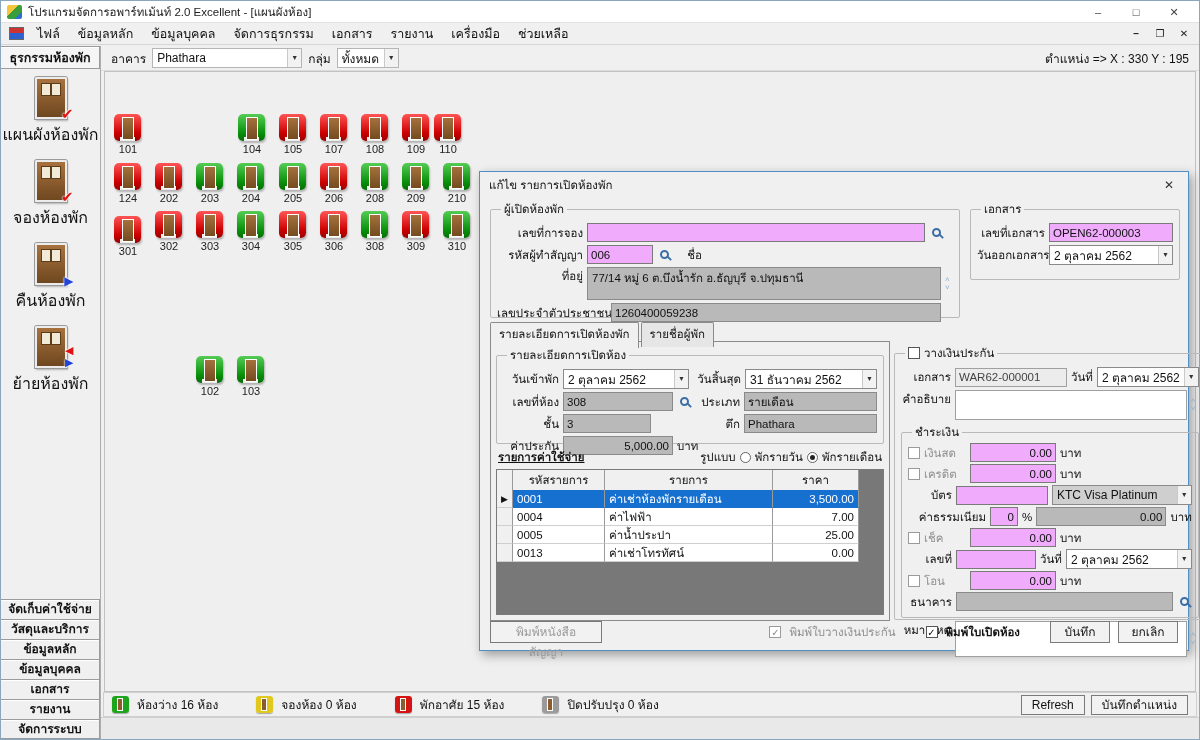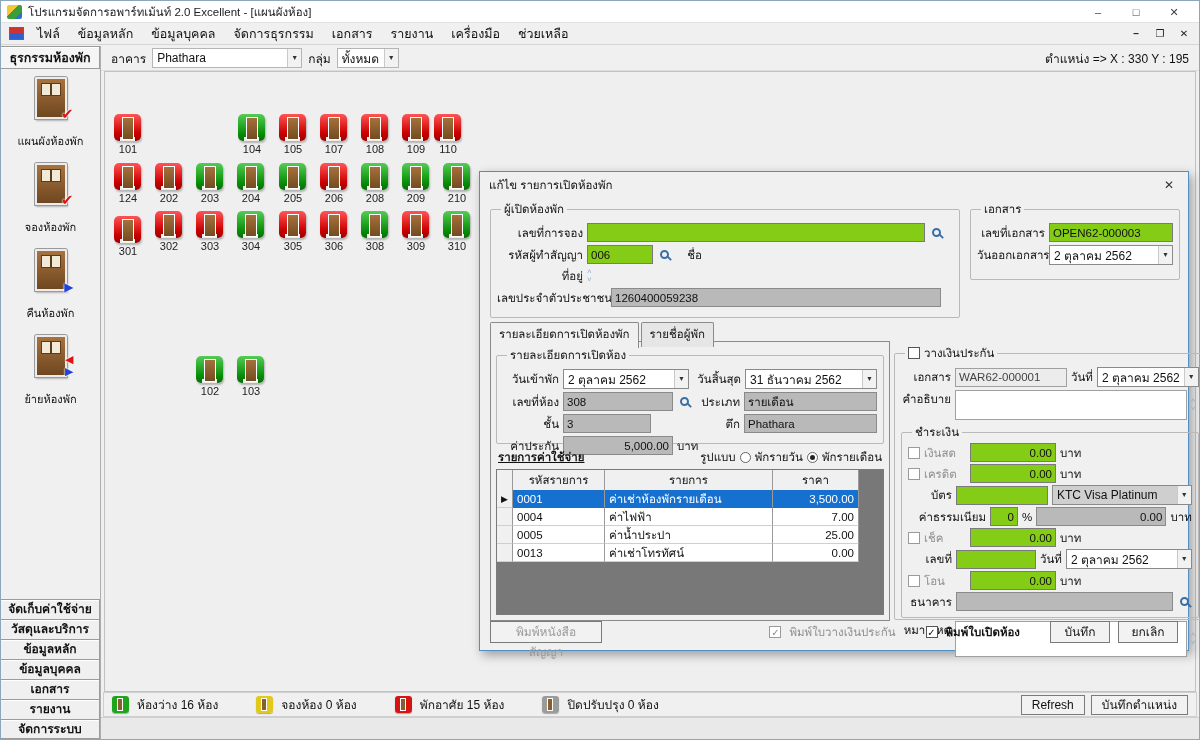--- a/index.html
+++ b/index.html
@@ -30,21 +30,21 @@
   .navdoor::before, .navdoor::after { content:""; position:absolute; top:4px; width:8px; height:11px; background:#f2ead9; border:1px solid #5d3c18; }
   .navdoor::before { left:4px; } .navdoor::after { right:4px; }
   .navdoor .ov { position:absolute; right:-9px; bottom:-4px; font-style:normal; font-weight:bold; text-shadow:0 0 2px #fff,0 0 2px #fff; line-height:12px; }
   .door-check-icon .ov::before { content:"✔"; color:#e01212; font-size:15px; }
   .door-arrow-in-icon .ov { bottom:12px; }
   .door-arrow-in-icon .ov::before { content:"◀"; color:#e01212; font-size:12px; }
   .door-arrow-out-icon .ov::before { content:"▶"; color:#2244dd; font-size:12px; }
   .door-arrows-both-icon .ov { display:flex; flex-direction:column; bottom:-2px; }
   .door-arrows-both-icon .ov::before { content:"◀"; color:#e01212; font-size:11px; }
   .door-arrows-both-icon .ov::after { content:"▶"; color:#2244dd; font-size:11px; }
-  .nav-label { margin-top:13px; font-size:11px; white-space:nowrap; }
+  .nav-label { margin-top:3px; font-size:16px; white-space:nowrap; }
   #sidebar-bottom { margin-top:auto; }
   .sb-btn { height:20px; line-height:18px; text-align:center; font-weight:bold; font-size:12px; background:#f0f0f0; border:1px solid #9b9b9b; border-left:none; border-bottom:none; box-shadow:inset 0 1px 0 #fff; cursor:pointer; }
   .sb-btn:last-child { border-bottom:1px solid #9b9b9b; }
 
   
   .main { position:absolute; left:100px; top:45px; right:0; bottom:0; }
   .toolbar { height:25px; display:flex; align-items:center; padding:0 10px; gap:6px; border-bottom:1px solid #dcdcdc; }
   .tool-label { font-size:12px; }
   .combo { display:flex; align-items:center; height:20px; border:1px solid #8a8a8a; background:#fff; }
   .combo .combo-val { flex:1; padding:0 4px; font-size:12px; white-space:nowrap; overflow:hidden; }
@@ -71,21 +71,21 @@
   .bottom-strip { position:absolute; left:0; right:0; bottom:0; height:22px; background:#e9e9e9; border-top:1px solid #d0d0d0; }
 
   
   .dialog { position:absolute; left:478px; top:170px; width:710px; height:480px; background:#f0f0f0; border:1px solid #4f8fc6; box-shadow:3px 4px 10px rgba(0,0,0,.35); }
   .dlg-title { height:25px; display:flex; align-items:center; padding:0 9px; font-size:11.5px; }
   .dlg-close { margin-left:auto; width:20px; text-align:center; font-size:12px; color:#333; cursor:pointer; }
   fieldset { border:1px solid #b9b9b9; border-radius:2px; padding:2px 6px 4px; }
   legend { font-size:11.5px; padding:0 3px; margin-left:4px; }
   .frow { display:flex; align-items:center; margin:3px 0; gap:4px; }
   .lbl { text-align:right; font-size:11.5px; white-space:nowrap; flex:none; }
-  .tb { height:19px; border:1px solid #7a7a7a; background:#84cc16; font-size:11.5px; padding:0 3px; display:flex; align-items:center; white-space:nowrap; overflow:hidden; }
+  .tb { height:19px; border:1px solid #7a7a7a; background:#f0abfc; font-size:11.5px; padding:0 3px; display:flex; align-items:center; white-space:nowrap; overflow:hidden; }
   .tb.gray { background:#b9b9b9; border-color:#8a8a8a; }
   .tb.dis { background:#ececec; color:#444; border-color:#a0a0a0; }
   .tb.num { justify-content:flex-end; }
   .flex1 { flex:1; }
   .ta { border:1px solid #a0a0a0; background:#fff; }
   .ta.gray { background:#b9b9b9; border-color:#8a8a8a; font-size:11.5px; padding:1px 4px; }
   .updn { display:flex; flex-direction:column; font-size:8px; line-height:8px; color:#8fb0cc; width:8px; flex:none; }
   .mag { width:9px; height:9px; border:2px solid #3a6ea5; border-radius:50%; position:relative; display:inline-block; flex:none; margin:0 3px; }
   .mag::after { content:""; position:absolute; width:6px; height:2px; background:#3a6ea5; transform:rotate(45deg); right:-5px; bottom:-2px; }
   .cb { width:12px; height:12px; border:1px solid #555; background:#fff; font-size:10px; line-height:11px; text-align:center; flex:none; color:#111; }
@@ -373,20 +373,21 @@
       <div class="frow">
         <div class="lbl" style="width:86px;">รหัสผู้ทำสัญญา</div>
         <div class="tb" style="width:66px;">
             <span>006</span>
           </div>
         <span class="mag"></span>
         <div class="lbl" style="width:26px;">ชื่อ</div>
       </div>
       <div class="frow">
         <div class="lbl" style="width:86px;align-self:flex-start;">ที่อยู่</div>
+        <div class="ta gray flex1" style="height:33px;"><span>77/14 หมู่ 6 ต.บึงน้ำรัก อ.ธัญบุรี จ.ปทุมธานี</span></div>
         <div class="updn">
             <span>˄</span>
             <span>˅</span>
           </div>
       </div>
       <div class="frow">
         <div class="lbl" style="width:110px;">เลขประจำตัวประชาชน</div>
         <div class="tb gray flex1" style="margin-right:12px;">
             <span>1260400059238</span>
           </div>

